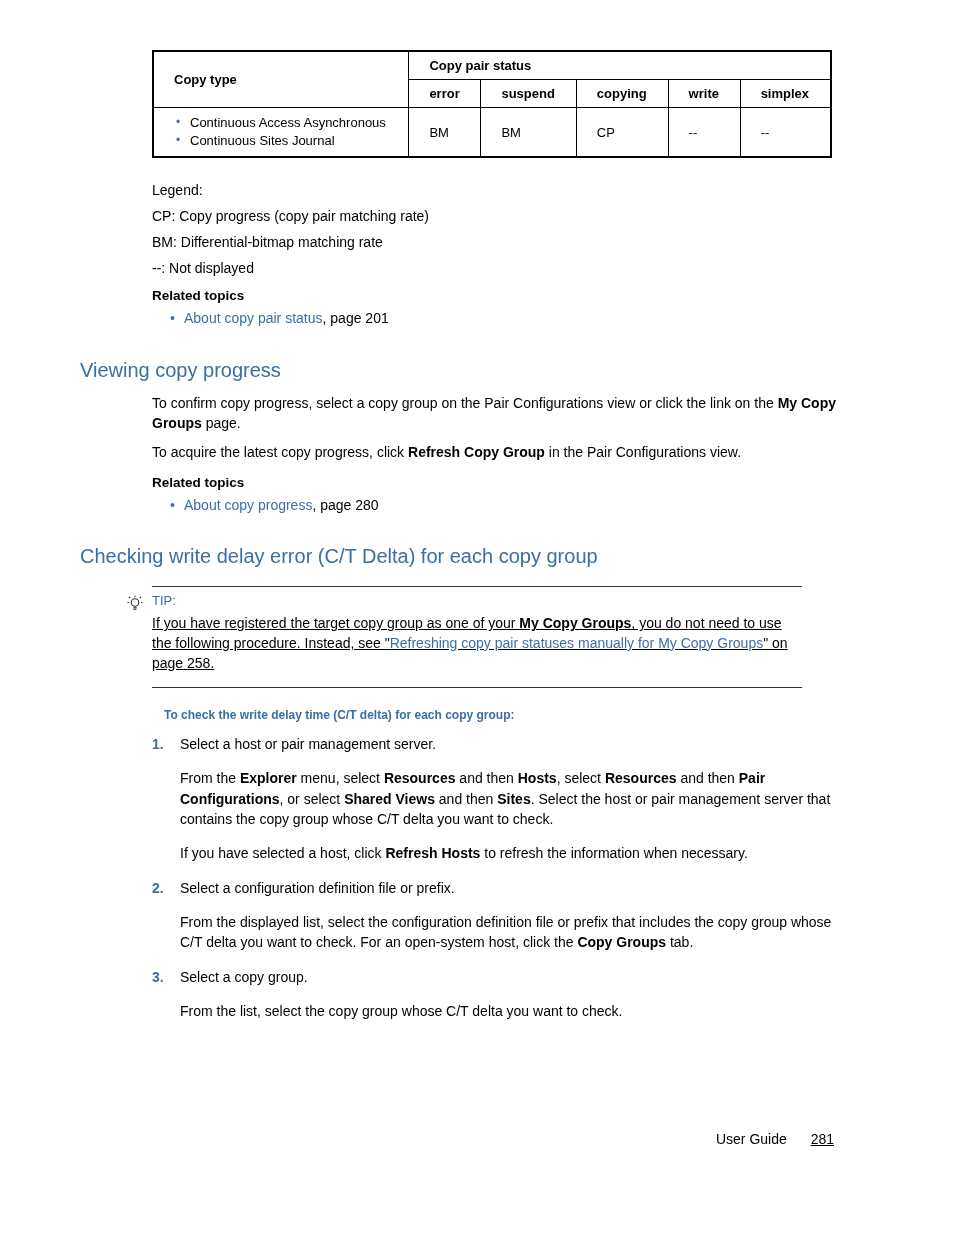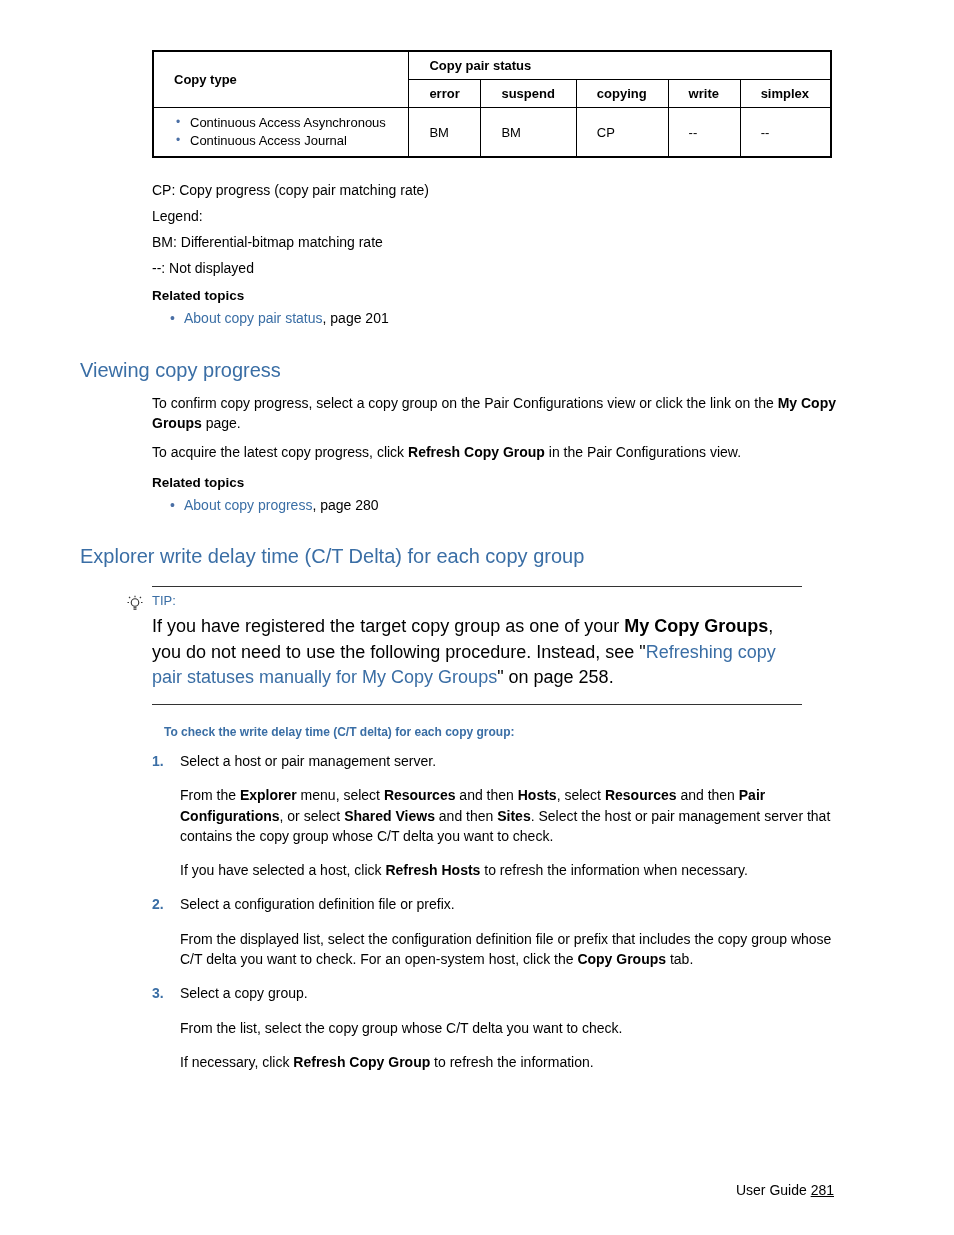--- a/index.html
+++ b/index.html
@@ -119,22 +119,23 @@
     text-align: center;
     font-size: 16px;
     color: #333;
   }
   .tip-label {
     color: #3a6ea5;
     font-size: 13px;
     margin-bottom: 6px;
   }
   .tip-text {
-    font-size: 18px;
-    line-height: 1.4;
+    font-size: 14px;
+    line-height: 1.4;
+    text-decoration: underline;
   }
   .proc-heading {
     color: #3a6ea5;
     font-weight: bold;
     margin: 20px 0 12px 84px;
     font-size: 12px;
   }
   ol.steps {
     margin: 0 0 0 72px;
     padding-left: 28px;
@@ -157,20 +158,21 @@
   ol.steps p {
     margin: 14px 0;
   }
   .footer {
     margin-top: 110px;
     text-align: right;
     padding-right: 20px;
     font-size: 14px;
   }
   .footer .pnum {
+    margin-left: 20px;
     text-decoration: underline;
   }
 </style>
 </head>
 <body>
 
 <div class="page">
 
   <table class="copy-table">
     <tbody>
@@ -182,35 +184,35 @@
       <th>error</th>
       <th>suspend</th>
       <th>copying</th>
       <th>write</th>
       <th class="outer-right">simplex</th>
     </tr>
     <tr class="bottom-row">
       <td class="rowspan-left">
         <ul class="small-bullets">
           <li>Continuous Access Asynchronous</li>
-          <li>Continuous Access Journal</li>
+          <li>Continuous Sites Journal</li>
         </ul>
       </td>
       <td>BM</td>
       <td>BM</td>
       <td>CP</td>
       <td>--</td>
       <td class="outer-right">--</td>
     </tr>
   </tbody>
     </table>
 
   <div class="content-indent legend">
+    <p>Legend:</p>
     <p>CP: Copy progress (copy pair matching rate)</p>
-    <p>Legend:</p>
     <p>BM: Differential-bitmap matching rate</p>
     <p>--: Not displayed</p>
     <div class="related-topics-heading">Related topics</div>
     <ul class="topic-list">
       <li><a class="link">About copy pair status</a><span>, page 201</span></li>
     </ul>
   </div>
 
   <h2 class="section-heading">Viewing copy progress</h2>
   <div class="content-indent">
@@ -219,21 +221,21 @@
     </p>
     <p class="body">
       <span>To acquire the latest copy progress, click </span><span class="bold">Refresh Copy Group</span><span> in the Pair Configurations view.</span>
     </p>
     <div class="related-topics-heading">Related topics</div>
     <ul class="topic-list">
       <li><a class="link">About copy progress</a><span>, page 280</span></li>
     </ul>
   </div>
 
-  <h2 class="section-heading">Explorer write delay time (C/T Delta) for each copy group</h2>
+  <h2 class="section-heading">Checking write delay error (C/T Delta) for each copy group</h2>
 
   <div class="tip-block">
     <div class="tip-icon">
       <svg width="18" height="18" viewBox="0 0 24 24" fill="none" stroke="#333" stroke-width="1.5">
         <circle cx="12" cy="10" r="5"></circle>
         <line x1="10" y1="17" x2="14" y2="17"></line>
         <line x1="10" y1="19" x2="14" y2="19"></line>
         <line x1="12" y1="1" x2="12" y2="3"></line>
         <line x1="4" y1="10" x2="2" y2="10"></line>
         <line x1="22" y1="10" x2="20" y2="10"></line>
@@ -261,23 +263,20 @@
     </li>
     <li>
       <span>Select a configuration definition file or prefix.</span>
       <p>
         <span>From the displayed list, select the configuration definition file or prefix that includes the copy group whose C/T delta you want to check. For an open-system host, click the </span><span class="bold">Copy Groups</span><span> tab.</span>
       </p>
     </li>
     <li>
       <span>Select a copy group.</span>
       <p>From the list, select the copy group whose C/T delta you want to check.</p>
-      <p>
-        <span>If necessary, click </span><span class="bold">Refresh Copy Group</span><span> to refresh the information.</span>
-      </p>
     </li>
   </ol>
 
   <div class="footer">
     <span>User Guide</span>
     <span class="pnum">281</span>
   </div>
 
 </div>
 

